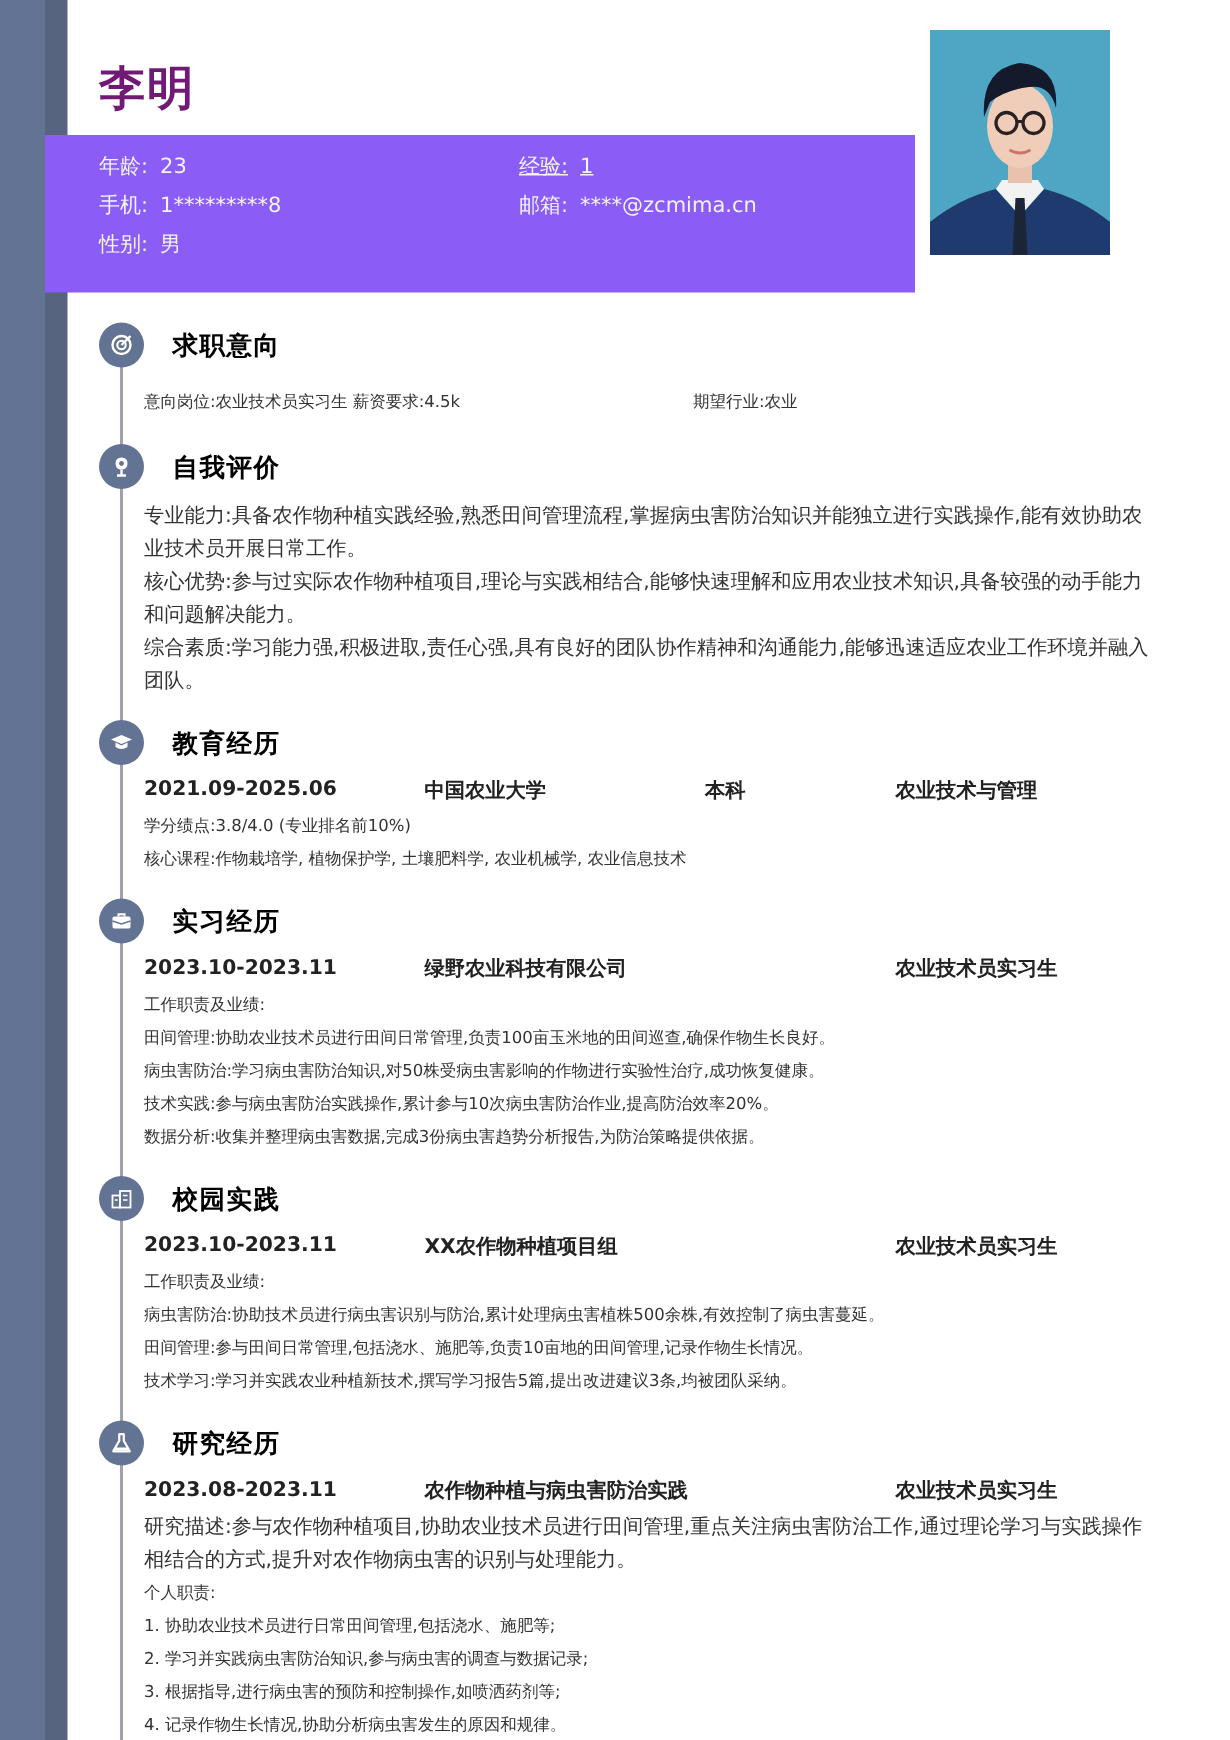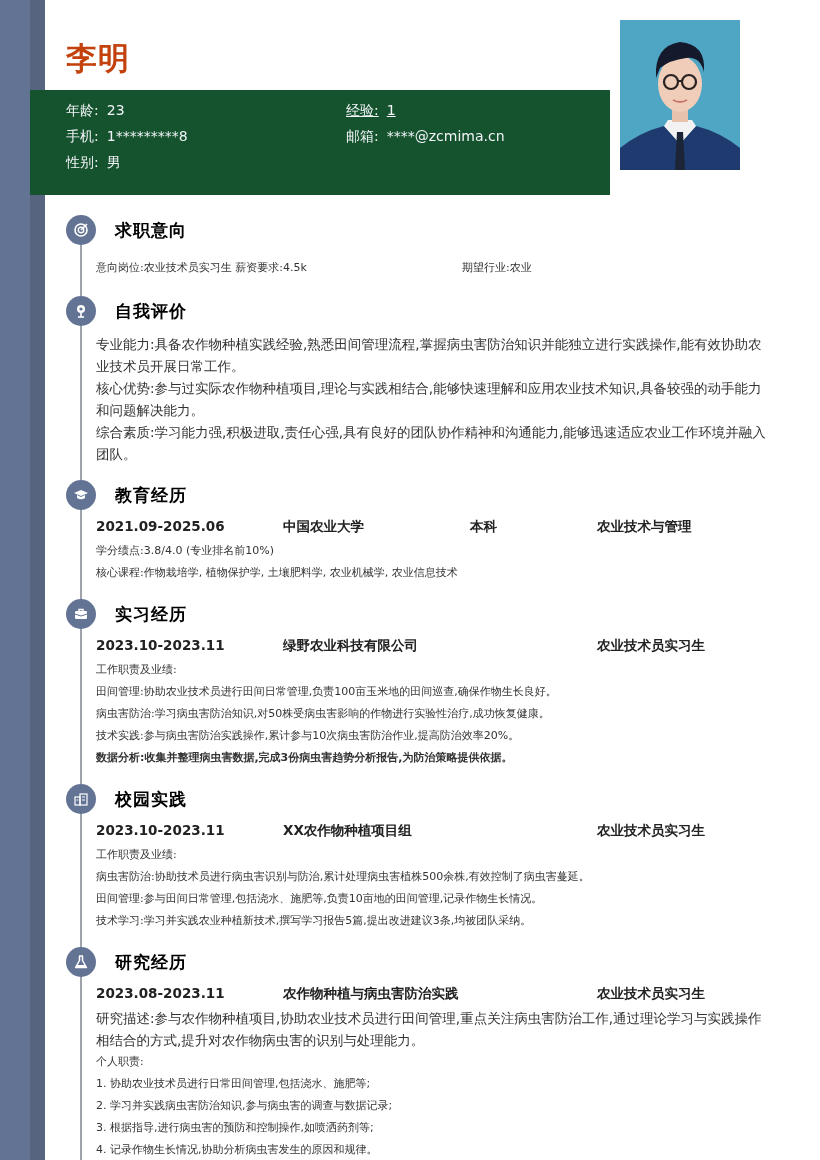--- a/index.html
+++ b/index.html
@@ -2,23 +2,23 @@
 <html><head>
   <meta charset="utf-8">
   <style>
     * { margin: 0; padding: 0; box-sizing: border-box; }
     html, body { width: 820px; height: 1160px; overflow: hidden; background: #ffffff; }
     body { position: relative; font-family: "DejaVu Sans", "Liberation Sans", sans-serif; color: #333333; }
 
     .strip-outer { position: absolute; left: 0; top: 0; width: 30px; height: 1160px; background: #637394; }
     .strip-inner { position: absolute; left: 30px; top: 0; width: 15px; height: 1160px; background: #56647f; }
 
-    .name { position: absolute; left: 66px; top: 38px; font-size: 31px; font-weight: bold; color: #c2410c; letter-spacing: 1px; }
+    .name { position: absolute; left: 66px; top: 38px; font-size: 31px; font-weight: bold; color: #701a75; letter-spacing: 1px; }
 
-    .info-band { position: absolute; left: 30px; top: 90px; width: 580px; height: 105px; background: #14532d; }
+    .info-band { position: absolute; left: 30px; top: 90px; width: 580px; height: 105px; background: #8b5cf6; }
     .info-row { position: absolute; font-size: 14px; color: #f2f4f8; white-space: nowrap; }
     .info-row .lbl { margin-right: 8px; }
 
     .photo { position: absolute; left: 620px; top: 20px; width: 120px; height: 150px; background: #4ea6c4; overflow: hidden; }
 
     .timeline-line { position: absolute; left: 80px; top: 230px; width: 2px; height: 930px; background: #9ea3ab; }
 
     .sec-icon { position: absolute; left: 66px; width: 30px; height: 30px; border-radius: 50%; background: #637394; display: flex; align-items: center; justify-content: center; }
     .sec-icon svg { width: 16px; height: 16px; }
     .sec-title { position: absolute; left: 115px; font-size: 17px; font-weight: bold; color: #000000; letter-spacing: 1px; }
@@ -117,21 +117,21 @@
     </svg>
 </div>
 <div class="sec-title" style="top:603px;">实习经历</div>
 <div class="hdr" style="left:96px; top:637px;">2023.10-2023.11</div>
 <div class="hdr" style="left:283px; top:637px;">绿野农业科技有限公司</div>
 <div class="hdr" style="left:597px; top:637px;">农业技术员实习生</div>
 <div class="txt" style="top:659px;">工作职责及业绩:</div>
 <div class="txt" style="top:681px;">田间管理:协助农业技术员进行田间日常管理,负责100亩玉米地的田间巡查,确保作物生长良好。</div>
 <div class="txt" style="top:703px;">病虫害防治:学习病虫害防治知识,对50株受病虫害影响的作物进行实验性治疗,成功恢复健康。</div>
 <div class="txt" style="top:725px;">技术实践:参与病虫害防治实践操作,累计参与10次病虫害防治作业,提高防治效率20%。</div>
-<div class="txt" style="top:747px;font-weight:bold;">数据分析:收集并整理病虫害数据,完成3份病虫害趋势分析报告,为防治策略提供依据。</div>
+<div class="txt" style="top:747px;">数据分析:收集并整理病虫害数据,完成3份病虫害趋势分析报告,为防治策略提供依据。</div>
 
 <div class="sec-icon" style="top:784px;">
   <svg viewBox="0 0 16 16">
       <rect x="2" y="6" width="5" height="8" fill="none" stroke="#fff" stroke-width="1.2"></rect>
       <rect x="7" y="3" width="7" height="11" fill="none" stroke="#fff" stroke-width="1.2"></rect>
       <line x1="9" y1="6" x2="12" y2="6" stroke="#fff" stroke-width="1"></line>
       <line x1="9" y1="9" x2="12" y2="9" stroke="#fff" stroke-width="1"></line>
       <line x1="3.5" y1="9" x2="5.5" y2="9" stroke="#fff" stroke-width="1"></line>
     </svg>
 </div>

